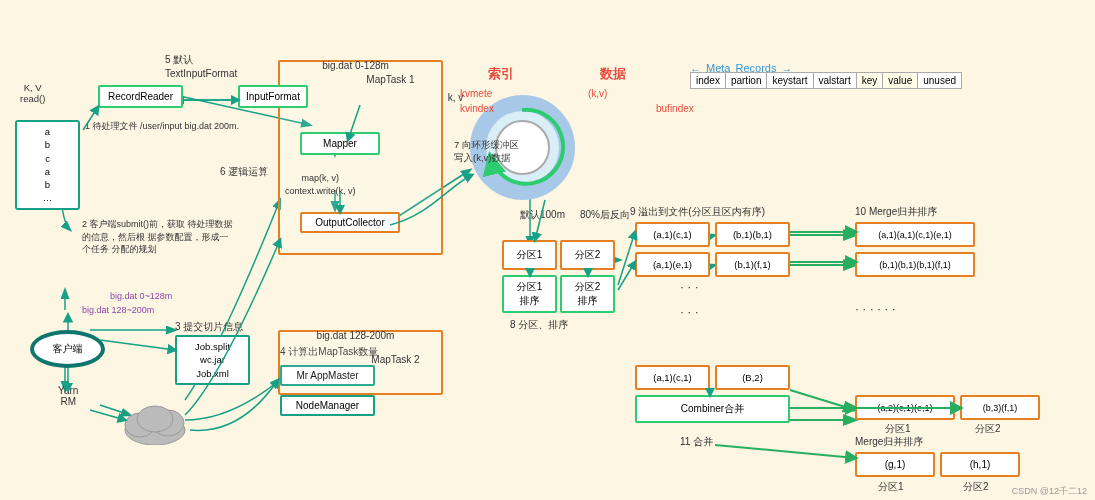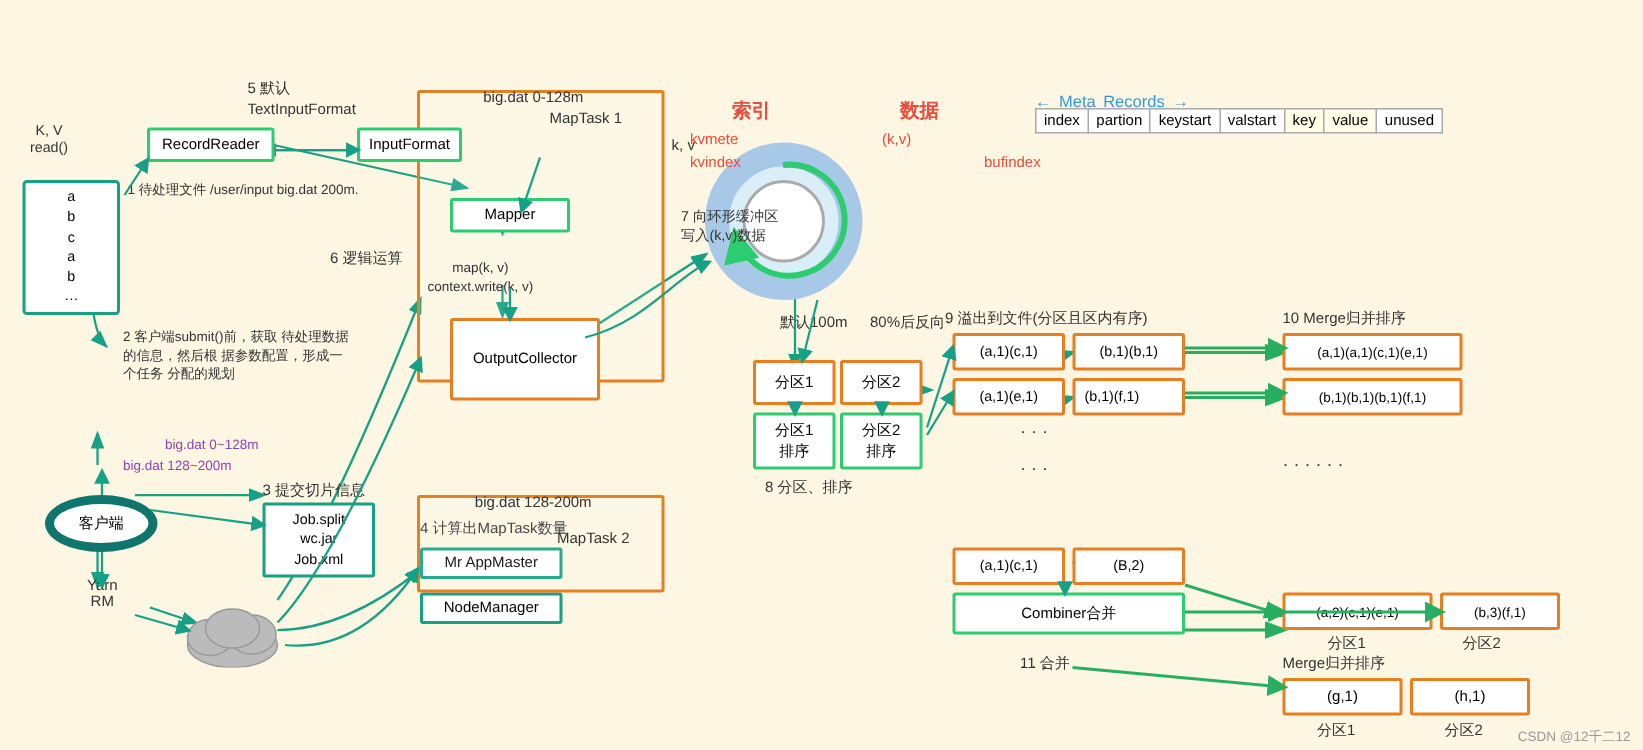--- a/index.html
+++ b/index.html
@@ -24,21 +24,21 @@
       padding: 3px 6px;
       text-align: center;
       border-radius: 2px;
     }
     .box-green { border-color: #2ecc71; }
     .box-orange { border-color: #e67e22; }
     .box-teal { border-color: #16a085; }
     .oval {
       position: absolute;
       border-radius: 50%;
-      border: 6px solid #0f766e;
+      border: 4px solid #0f766e;
       background: white;
       display: flex;
       align-items: center;
       justify-content: center;
       text-align: center;
     }
     .label {
       position: absolute;
       font-size: 10px;
       color: #333;
@@ -188,21 +188,21 @@
 
   <div class="label" style="position:relative;left:95px;top:5px;font-size:10px;color:#333;">k, v</div>
 
   <div class="box box-green" style="position:absolute;left:20px;top:70px;width:80px;padding:4px 6px;">
     <div style="font-size:10px;">Mapper</div>
   </div>
 
   <div class="label" style="position:absolute;left:5px;top:110px;font-size:9px;white-space:pre;line-height:1.4;color:#333;">map(k, v)
 context.write(k, v)</div>
 
-  <div class="box box-orange" style="position:absolute;left:20px;top:150px;width:100px;padding:20px 5px;">
+  <div class="box box-orange" style="position:absolute;left:20px;top:150px;width:100px;padding:3px 5px;">
     <div style="font-size:10px;">OutputCollector</div>
   </div>
 </div>
 
 <div class="box box-orange" style="left:278px;top:330px;width:165px;height:65px;background:rgba(255,255,255,0.1);">
   <div class="label" style="position:relative;left:-5px;top:-5px;font-size:10px;color:#333;">big.dat 128-200m</div>
   <div class="label" style="position:relative;left:35px;top:8px;font-size:10px;color:#333;">MapTask 2</div>
 </div>
 
 <div class="label" style="left:165px;top:53px;font-size:10px;white-space:pre;line-height:1.4;">5 默认
@@ -301,21 +301,21 @@
 
 <div class="box box-orange" style="left:635px;top:222px;width:75px;height:25px;display:flex;align-items:center;justify-content:center;">
   <span style="font-size:9.5px;">(a,1)(c,1)</span>
 </div>
 <div class="box box-orange" style="left:715px;top:222px;width:75px;height:25px;display:flex;align-items:center;justify-content:center;">
   <span style="font-size:9.5px;">(b,1)(b,1)</span>
 </div>
 <div class="box box-orange" style="left:635px;top:252px;width:75px;height:25px;display:flex;align-items:center;justify-content:center;">
   <span style="font-size:9.5px;">(a,1)(e,1)</span>
 </div>
-<div class="box box-orange" style="left:715px;top:252px;width:75px;height:25px;display:flex;align-items:center;">
+<div class="box box-orange" style="left:715px;top:252px;width:75px;height:25px;display:flex;align-items:center;justify-content:center;">
   <span style="font-size:9.5px;">(b,1)(f,1)</span>
 </div>
 
 <div class="label" style="left:680px;top:280px;font-size:12px;color:#333;">· · ·</div>
 
 <div class="label" style="left:855px;top:205px;font-size:10px;color:#333;">10 Merge归并排序</div>
 
 <div class="box box-orange" style="left:855px;top:222px;width:120px;height:25px;display:flex;align-items:center;justify-content:center;">
   <span style="font-size:9px;">(a,1)(a,1)(c,1)(e,1)</span>
 </div>

